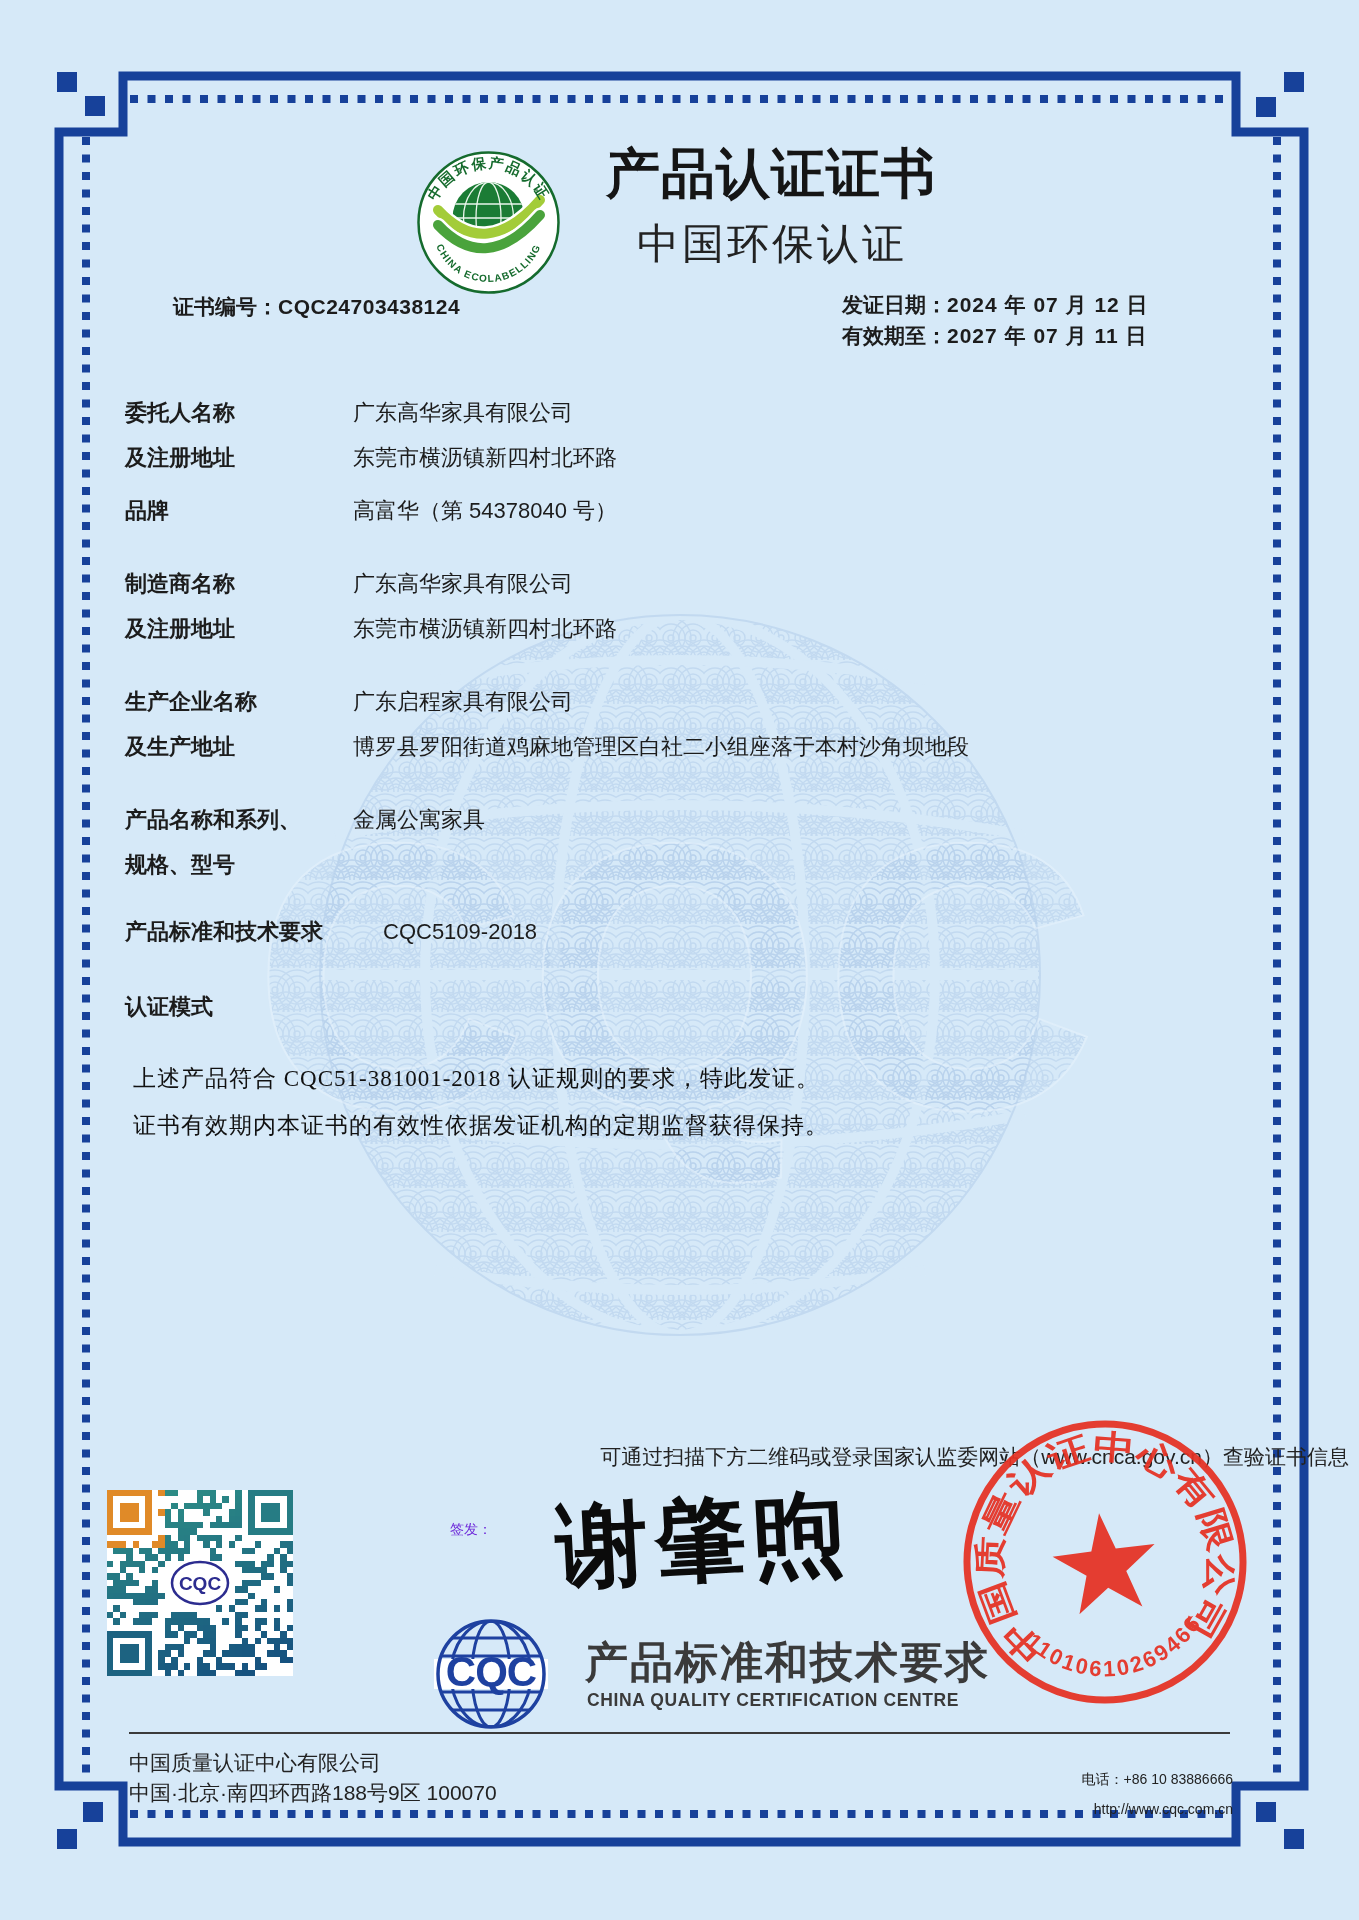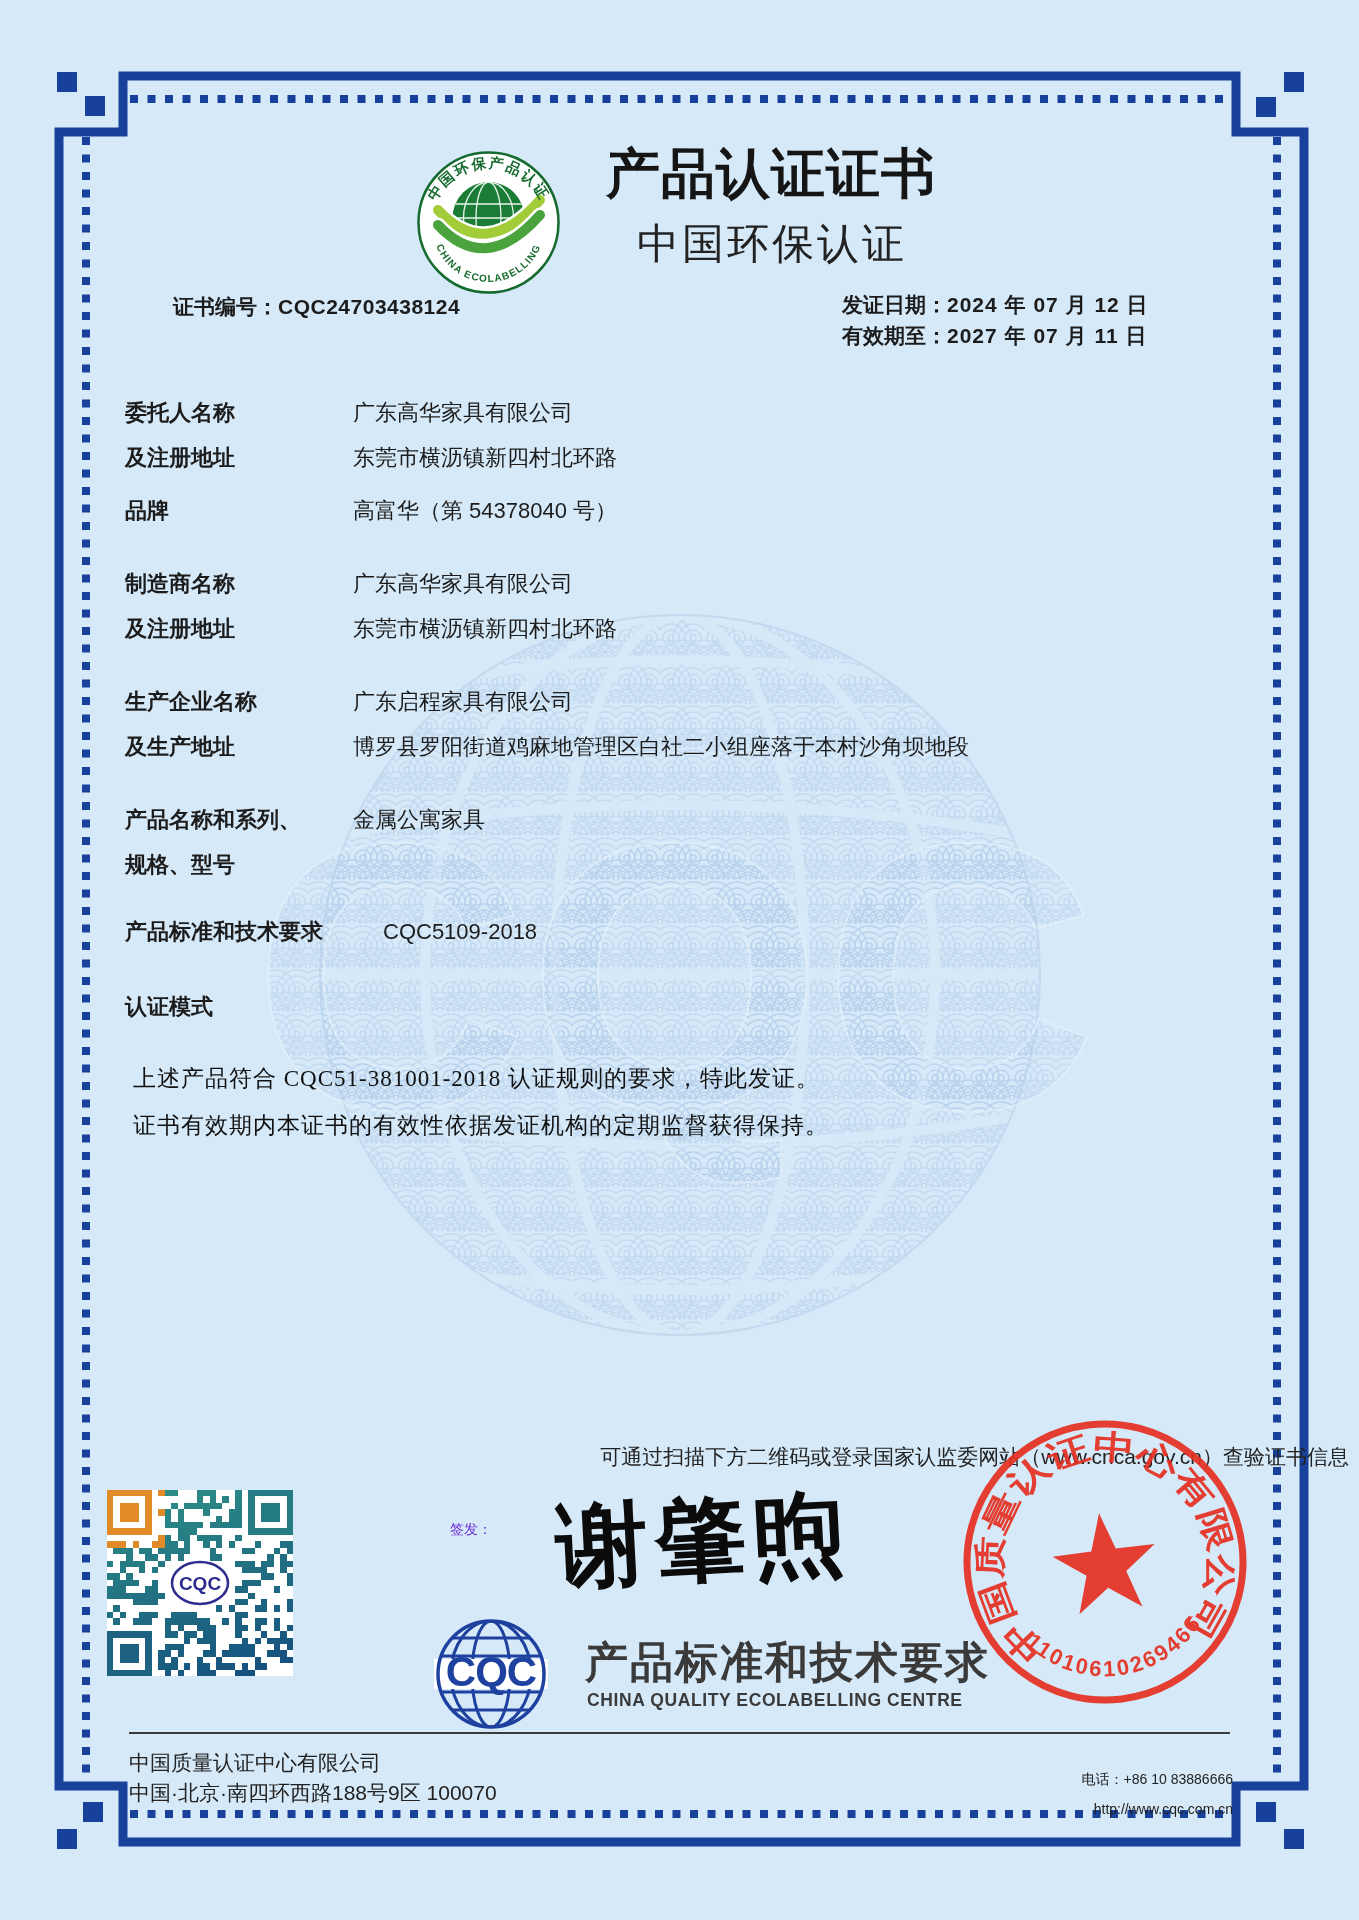--- a/index.html
+++ b/index.html
@@ -528,21 +528,21 @@
       <line x1="12" y1="43" x2="118" y2="43"></line>
       <line x1="12" y1="79" x2="118" y2="79"></line>
       <line x1="12" y1="97" x2="118" y2="97"></line>
     </g>
     <rect x="8" y="46" width="114" height="30" fill="#ffffff"></rect>
     <circle cx="65" cy="61" r="53" fill="none" stroke="#1e41a0" stroke-width="3.5"></circle>
     <text x="65" y="73" text-anchor="middle" font-size="42" font-weight="bold" fill="#1e41a0" letter-spacing="-1" font-family="Liberation Sans, sans-serif">CQC</text>
   </svg>
 
   <div class="abs orgcn">产品标准和技术要求</div>
-  <div class="abs orgen">CHINA QUALITY ECOLABELLING CENTRE</div>
+  <div class="abs orgen">CHINA QUALITY CERTIFICATION CENTRE</div>
 
   <svg class="abs stamp" width="286" height="286" viewBox="0 0 286 286">
     <defs>
       <path id="sArc" d="M 60 206 A 104 104 0 1 1 226 206" fill="none"></path>
       <path id="sNum" d="M 52 212 A 114 114 0 0 0 234 212" fill="none"></path>
     </defs>
     <g transform="rotate(-7 143 143)">
       <circle cx="143" cy="143" r="138" fill="none" stroke="#e63022" stroke-width="7"></circle>
       <polygon points="143,94 155.3,131 194.4,131.3 163,154.5 174.7,191.7 143,169 111.3,191.7 123,154.5 91.6,131.3 130.7,131" fill="#e63022"></polygon>
       <text font-size="33" font-weight="bold" fill="#e63022" font-family="Liberation Sans, sans-serif">

